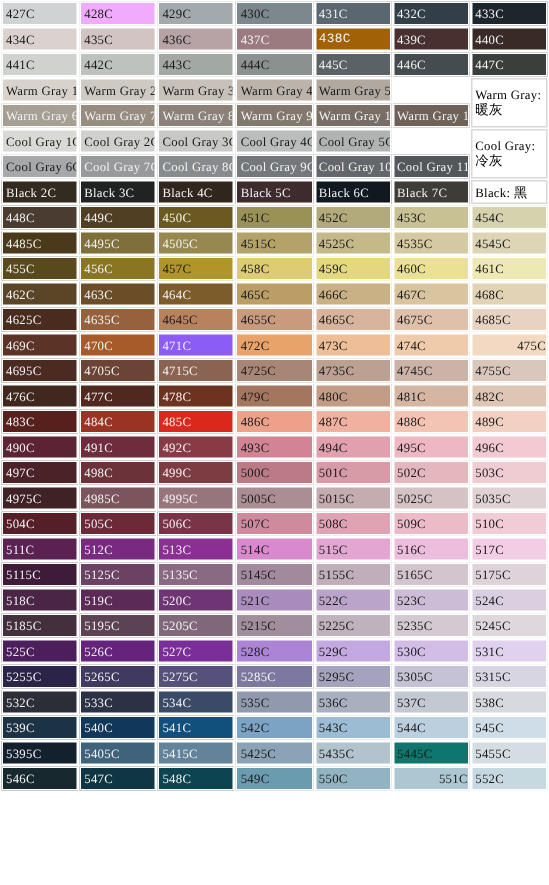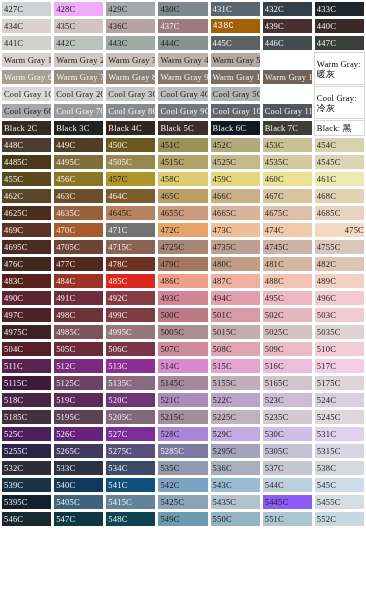--- a/index.html
+++ b/index.html
@@ -166,21 +166,21 @@
           <td class="sw dk" title="4635C" style="background: rgb(150, 97, 60);">4635C</td>
           <td class="sw lt" title="4645C" style="background: rgb(185, 130, 95);">4645C</td>
           <td class="sw lt" title="4655C" style="background: rgb(201, 154, 124);">4655C</td>
           <td class="sw lt" title="4665C" style="background: rgb(217, 180, 156);">4665C</td>
           <td class="sw lt" title="4675C" style="background: rgb(223, 192, 171);">4675C</td>
           <td class="sw lt" title="4685C" style="background: rgb(232, 210, 194);">4685C</td>
         </tr>
         <tr>
           <td class="sw dk" title="469C" style="background: rgb(91, 52, 39);">469C</td>
           <td class="sw dk" title="470C" style="background: rgb(167, 90, 42);">470C</td>
-          <td class="sw dk" title="471C" style="background: #737373;">471C</td>
+          <td class="sw dk" title="471C" style="background: #8b5cf6;">471C</td>
           <td class="sw lt" title="472C" style="background: rgb(232, 163, 106);">472C</td>
           <td class="sw lt" title="473C" style="background: rgb(238, 191, 151);">473C</td>
           <td class="sw lt" title="474C" style="background: rgb(240, 203, 171);">474C</td>
           <td class="sw lt" title="475C" style="background: rgb(243, 216, 194); text-align: right;">475C</td>
         </tr>
         <tr>
           <td class="sw dk" title="4695C" style="background: rgb(75, 42, 34);">4695C</td>
           <td class="sw dk" title="4705C" style="background: rgb(107, 68, 53);">4705C</td>
           <td class="sw dk" title="4715C" style="background: rgb(138, 99, 82);">4715C</td>
           <td class="sw lt" title="4725C" style="background: rgb(168, 134, 118);">4725C</td>
@@ -313,27 +313,27 @@
           <td class="sw lt" title="543C" style="background: rgb(156, 188, 212);">543C</td>
           <td class="sw lt" title="544C" style="background: rgb(188, 207, 223);">544C</td>
           <td class="sw lt" title="545C" style="background: rgb(206, 221, 232);">545C</td>
         </tr>
         <tr>
           <td class="sw dk" title="5395C" style="background: rgb(19, 33, 46);">5395C</td>
           <td class="sw dk" title="5405C" style="background: rgb(64, 99, 124);">5405C</td>
           <td class="sw dk" title="5415C" style="background: rgb(99, 131, 154);">5415C</td>
           <td class="sw lt" title="5425C" style="background: rgb(139, 163, 182); font-family: Liberation Serif, serif;">5425C</td>
           <td class="sw lt" title="5435C" style="background: rgb(178, 195, 205);">5435C</td>
-          <td class="sw lt" title="5445C" style="background: #8b5cf6; margin-left: 28px;">5445C</td>
+          <td class="sw lt" title="5445C" style="background: #0f766e; margin-left: 28px;">5445C</td>
           <td class="sw lt" title="5455C" style="background: rgb(212, 221, 226);">5455C</td>
         </tr>
         <tr>
           <td class="sw dk" title="546C" style="background: rgb(24, 40, 47);">546C</td>
           <td class="sw dk" title="547C" style="background: rgb(14, 55, 67);">547C</td>
           <td class="sw dk" title="548C" style="background: rgb(12, 68, 82);">548C</td>
           <td class="sw lt" title="549C" style="background: rgb(106, 155, 174);">549C</td>
           <td class="sw lt" title="550C" style="background: rgb(146, 179, 194);">550C</td>
-          <td class="sw lt" title="551C" style="background: rgb(173, 199, 210);">551C</td>
+          <td class="sw lt" title="551C" style="background: rgb(173, 199, 210); text-align: right;">551C</td>
           <td class="sw lt" title="552C" style="background: rgb(199, 217, 224);">552C</td>
         </tr>
       </tbody>
   </table>
 </div>
 
 </body></html>

